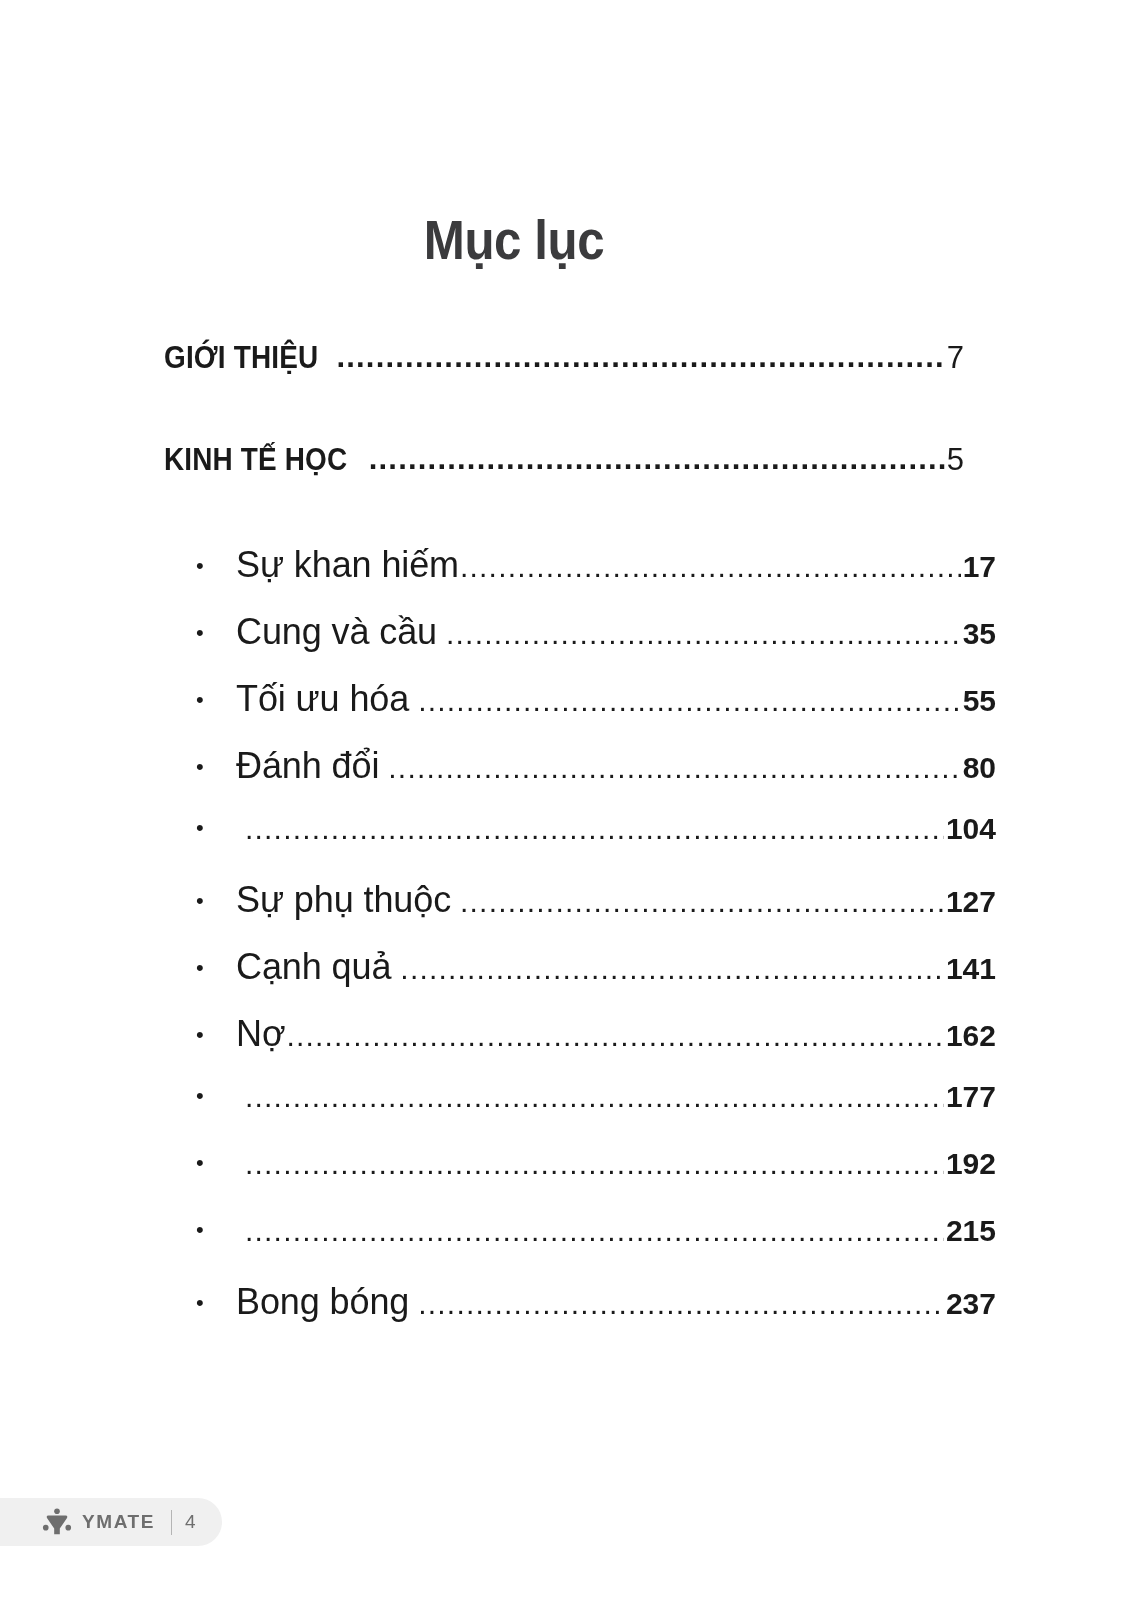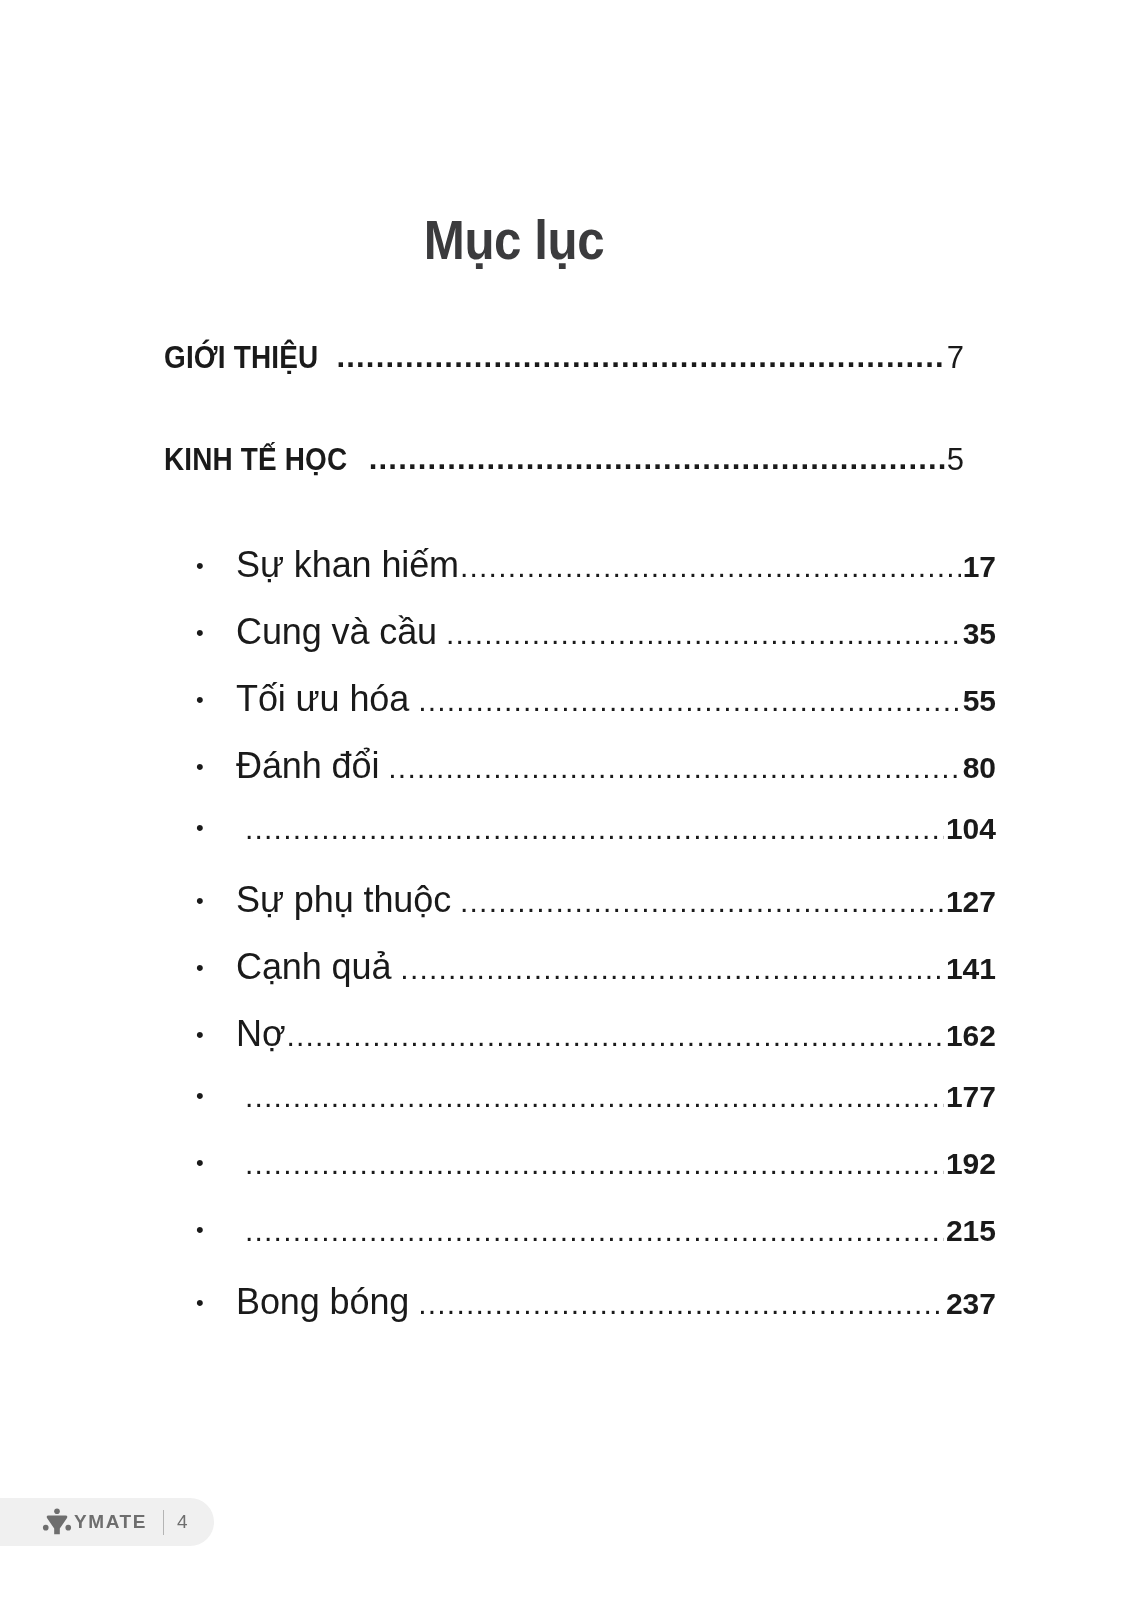--- a/index.html
+++ b/index.html
@@ -148,21 +148,21 @@
     height: 30px;
     flex: 0 0 auto;
     display: block;
   }
   .wm-brand {
     font-family: "Liberation Sans", sans-serif;
     font-weight: bold;
     font-size: 19px;
     letter-spacing: 1.6px;
     color: #6e6e6e;
-    margin-left: 2px;
+    margin-left: 10px;
     text-align: right;
   }
   .wm-divider {
     width: 1px;
     height: 25px;
     background: #b4b4b4;
     margin: 0 13px 0 16px;
     flex: 0 0 auto;
   }
   .wm-page {

